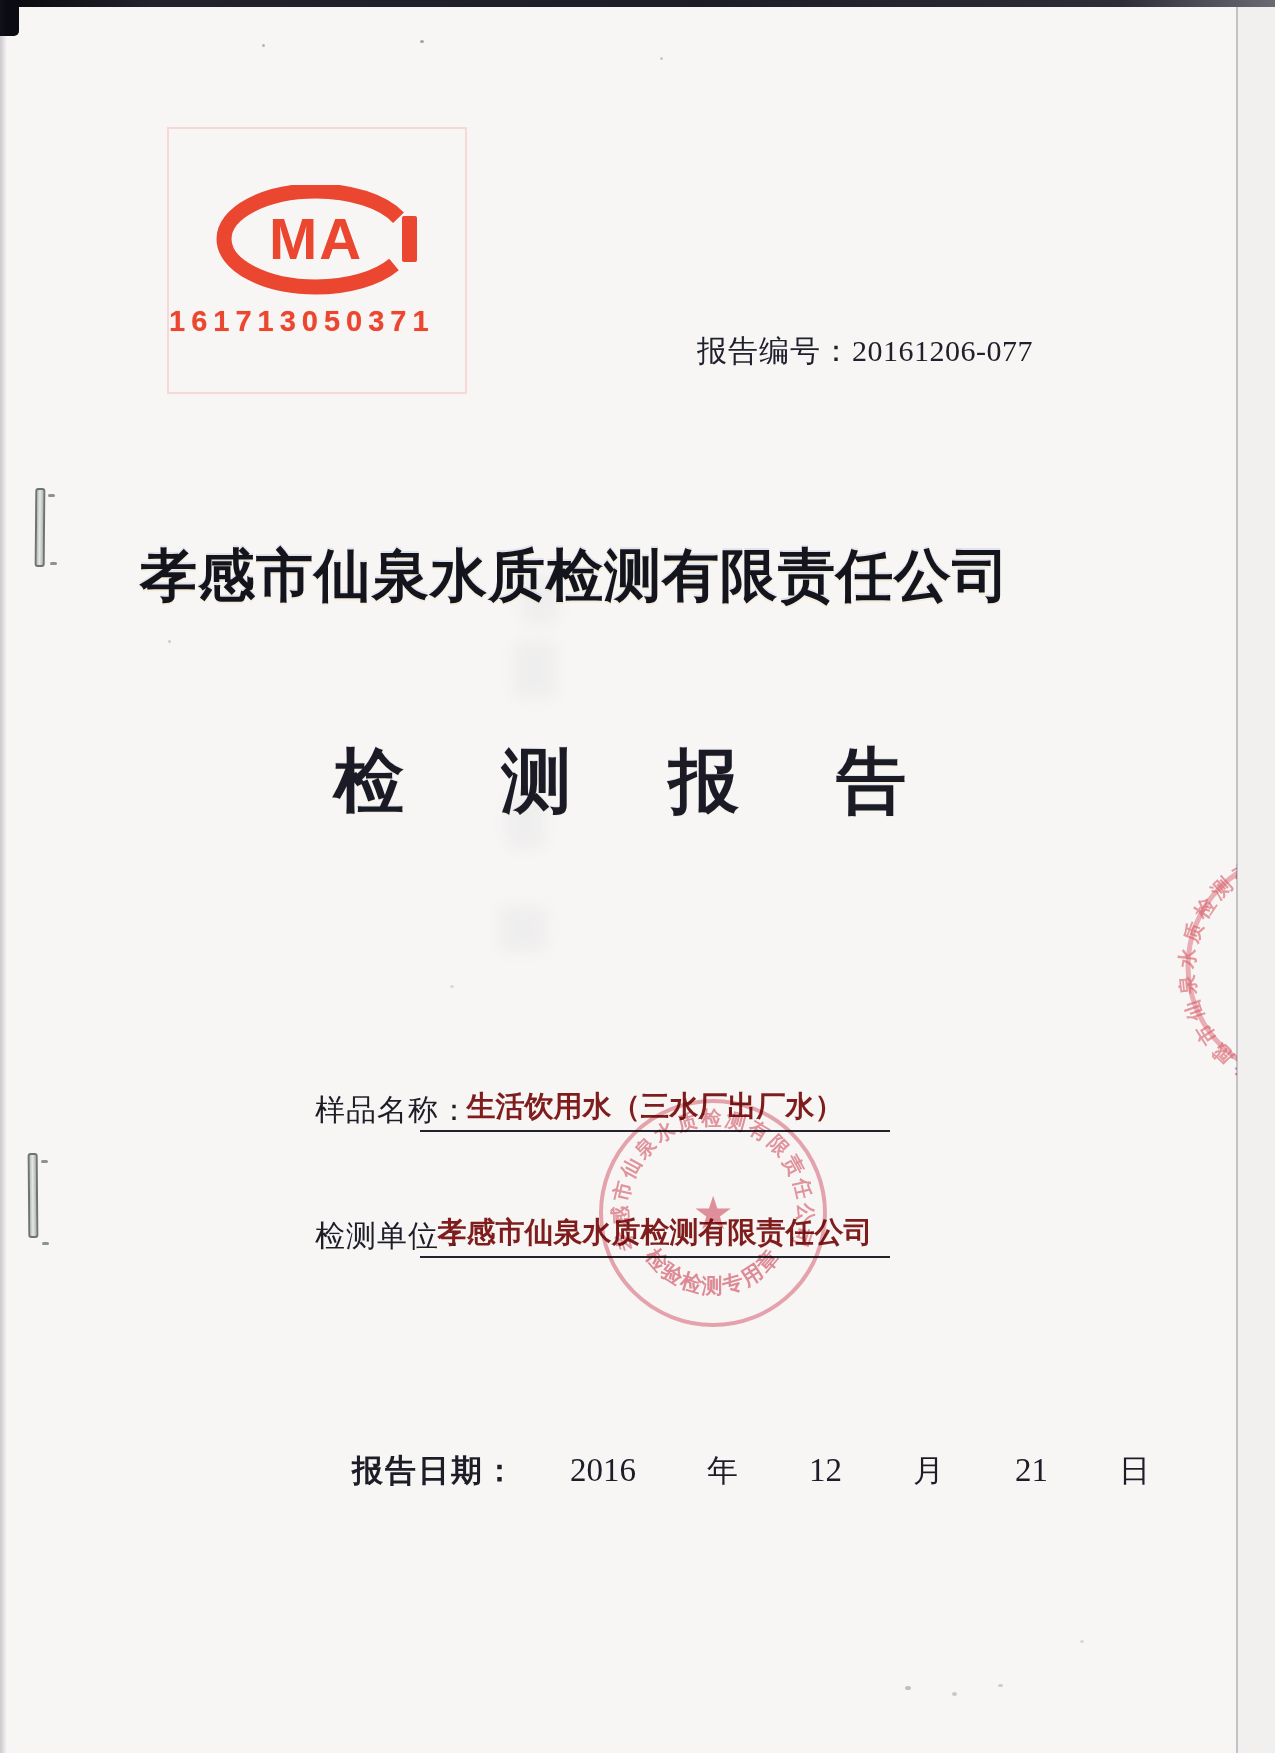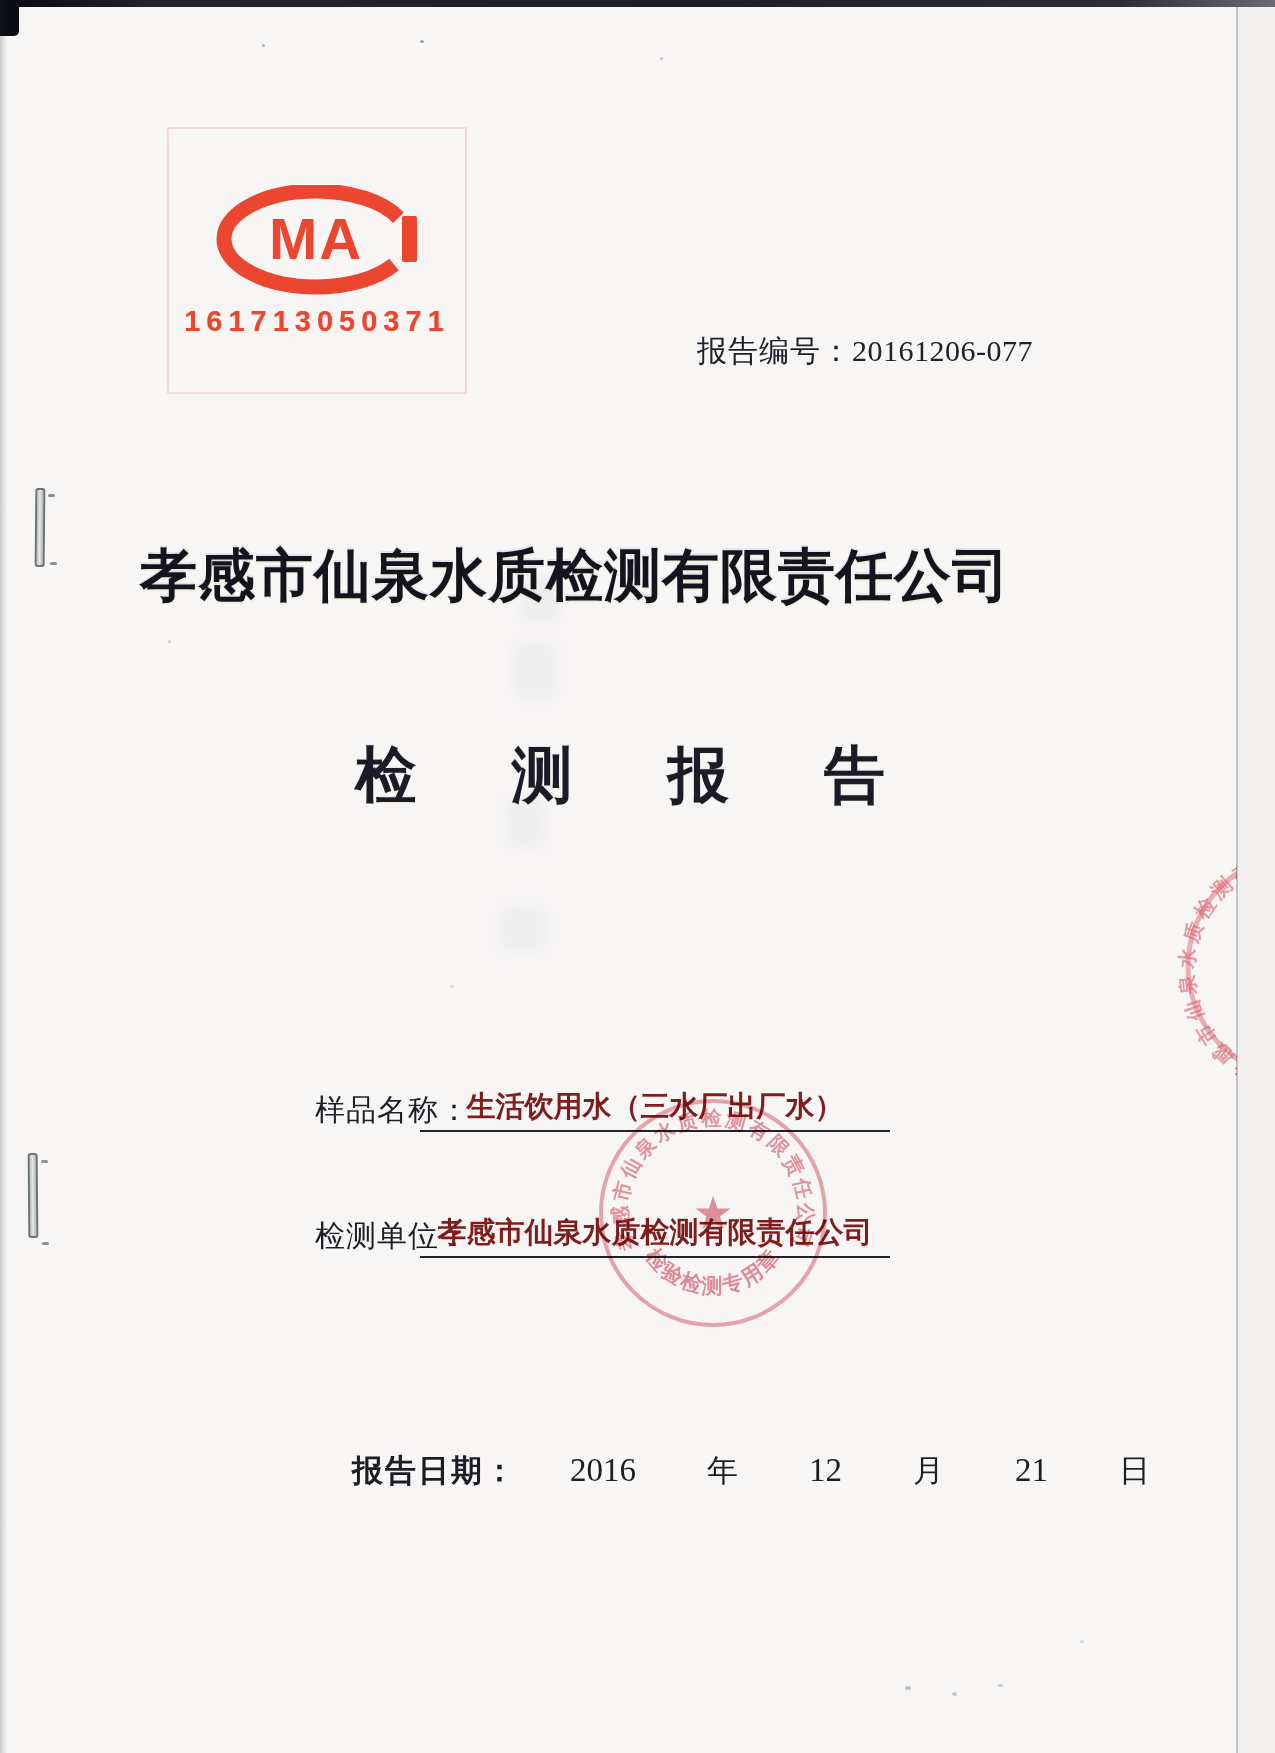--- a/index.html
+++ b/index.html
@@ -19,36 +19,36 @@
   .corner-mark{position:absolute;top:0;left:0;width:19px;height:36px;background:#0b0b12;border-bottom-right-radius:5px;}
   .left-shadow{position:absolute;top:0;left:0;width:7px;height:1753px;
     background:linear-gradient(to right,rgba(40,40,55,0.22),rgba(40,40,55,0));}
   .page-edge-line{position:absolute;top:7px;left:1236px;width:2px;height:1746px;background:#c3c2c8;}
   .page-edge-zone{position:absolute;top:7px;left:1238px;width:37px;height:1746px;background:#f2f0ef;}
 
   
   .cma-box{position:absolute;left:167px;top:127px;width:296px;height:263px;
     border:2px solid rgba(235,80,55,0.17);}
   .cma-logo{position:absolute;left:43px;top:56px;width:208px;height:112px;}
-  .cma-number{position:absolute;left:0;top:176px;width:100%;text-align:center;
+  .cma-number{position:absolute;left:0;top:176px;width:100%;text-align:left;
     color:#ea4630;font-weight:700;font-size:29px;letter-spacing:6px;
     font-family:"Liberation Sans","DejaVu Sans",sans-serif;
     text-shadow:0 0 1px rgba(234,70,48,0.55);}
 
   
   .report-no{position:absolute;left:697px;top:331px;font-size:30px;letter-spacing:1px;color:#20202c;}
   .report-no .num{font-family:"Liberation Serif","DejaVu Serif",serif;letter-spacing:0.5px;}
 
   
   .company-title{position:absolute;left:140px;top:538px;width:860px;text-align:center;
     font-size:57px;font-weight:700;letter-spacing:1px;color:#14141c;white-space:nowrap;
     text-shadow:0 -2px 0 rgba(90,110,200,0.14),0 2px 0 rgba(215,190,70,0.14);}
   .main-title{position:absolute;left:0;top:735px;width:1240px;text-align:center;
     font-family:"Liberation Serif","DejaVu Serif",serif;
-    font-size:61px;font-weight:600;letter-spacing:40px;padding-left:40px;box-sizing:border-box;
+    font-size:70px;font-weight:600;letter-spacing:40px;padding-left:40px;box-sizing:border-box;
     color:#1b1b26;white-space:nowrap;
     text-shadow:0 -1px 0 rgba(90,110,200,0.12),0 1px 0 rgba(215,190,70,0.10);}
 
   
   .field-row{position:absolute;left:0;width:1275px;height:50px;}
   .field-row .flabel{position:absolute;left:315px;top:4px;font-size:30px;letter-spacing:1px;color:#1d1d28;}
   .field-row .fline{position:absolute;left:420px;top:0;width:470px;height:46px;
     border-bottom:2px solid #23232d;display:flex;align-items:flex-end;justify-content:center;
     padding-bottom:3px;box-sizing:border-box;}
   .row-sample{top:1086px;}

